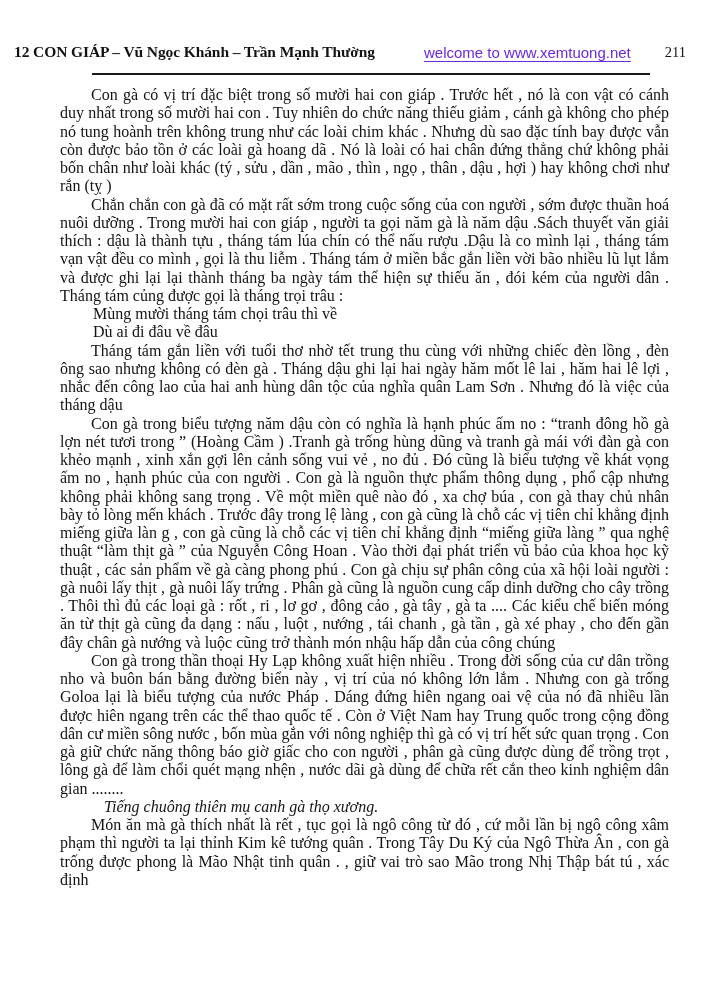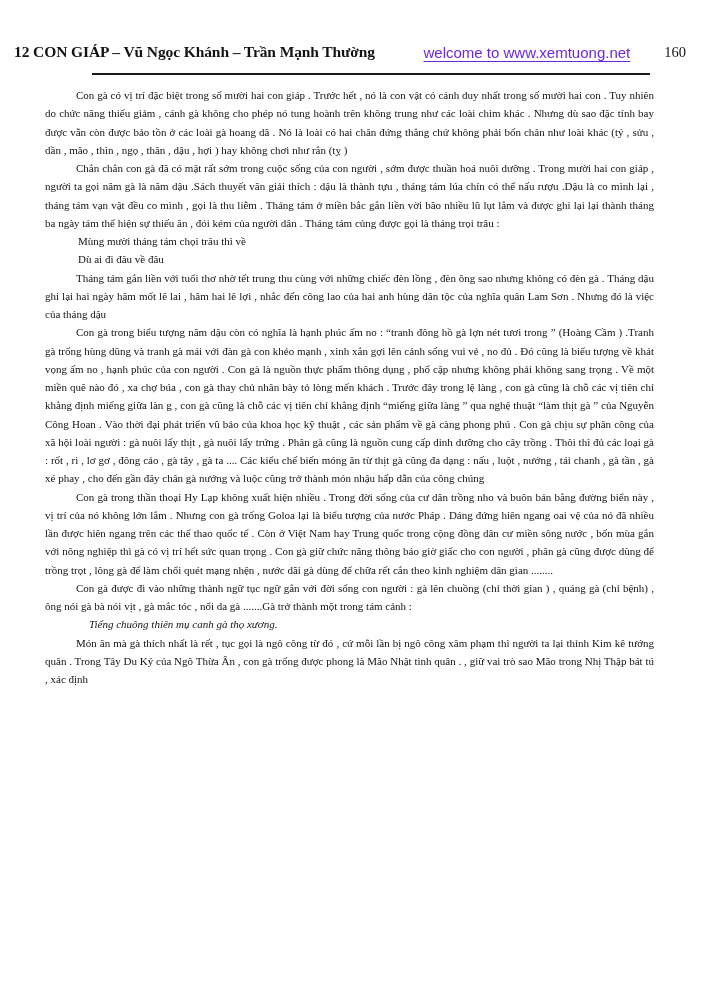--- a/index.html
+++ b/index.html
@@ -38,50 +38,49 @@
     font-size:14.5px;
   }
   .rule{
     position:absolute;
     top:73px;left:92px;
     width:558px;height:2px;
     background:#1a1a1a;
   }
   .bodytext{
     position:absolute;
-    top:86px;left:45px;
+    top:86px;left:60px;
     width:609px;
-    font-size:11px;
+    font-size:16px;
     line-height:18.25px;
     text-align:justify;
   }
   .bodytext p{margin:0;padding:0;}
   p.para{text-indent:31px;}
   p.verse{margin-left:33px;text-align:left;text-indent:0;}
   p.quote{margin-left:44px;text-align:left;text-indent:0;font-style:italic;}
 </style>
 </head>
 <body>
 
 <div class="page">
 
   <div class="header">
     <span class="header-title">12 CON GIÁP – Vũ Ngọc Khánh – Trần Mạnh Thường</span>
     <a class="header-link" href="#">welcome to www.xemtuong.net</a>
-    <span class="pagenum">160</span>
+    <span class="pagenum">211</span>
   </div>
 
   <div class="rule"></div>
 
   <div class="bodytext">
     <p class="para">Con gà có vị trí đặc biệt trong số mười hai con giáp . Trước hết , nó là con vật có cánh duy nhất trong số mười hai con . Tuy nhiên do chức năng thiếu giảm , cánh gà không cho phép nó tung hoành trên không trung như các loài chim khác . Nhưng dù sao đặc tính bay được vẫn còn được bảo tồn ở các loài gà hoang dã . Nó là loài có hai chân đứng thẳng chứ không phải bốn chân như loài khác (tý , sửu , dần , mão , thìn , ngọ , thân , dậu , hợi ) hay không chơi như rắn (tỵ )</p>
     <p class="para">Chắn chắn con gà đã có mặt rất sớm trong cuộc sống của con người , sớm được thuần hoá nuôi dưỡng . Trong mười hai con giáp , người ta gọi năm gà là năm dậu .Sách thuyết văn giải thích : dậu là thành tựu , tháng tám lúa chín có thể nấu rượu .Dậu là co mình lại , tháng tám vạn vật đều co mình , gọi là thu liễm . Tháng tám ở miền bắc gắn liền vời bão nhiều lũ lụt lắm và được ghi lại lại thành tháng ba ngày tám thể hiện sự thiếu ăn , đói kém của người dân . Tháng tám củng được gọi là tháng trọi trâu :</p>
     <p class="verse">Mùng mười tháng tám chọi trâu thì về</p>
     <p class="verse">Dù ai đi đâu về đâu</p>
     <p class="para">Tháng tám gắn liền với tuổi thơ nhờ tết trung thu cùng với những chiếc đèn lồng , đèn ông sao nhưng không có đèn gà . Tháng dậu ghi lại hai ngày hăm mốt lê lai , hăm hai lê lợi , nhắc đến công lao của hai anh hùng dân tộc của nghĩa quân Lam Sơn . Nhưng đó là việc của tháng dậu</p>
     <p class="para">Con gà trong biểu tượng năm dậu còn có nghĩa là hạnh phúc ấm no : “tranh đông hồ gà lợn nét tươi trong ” (Hoàng Cầm ) .Tranh gà trống hùng dũng và tranh gà mái với đàn gà con khẻo mạnh  , xinh xắn gợi lên cảnh sống vui vẻ , no đủ . Đó cũng là biểu tượng về khát vọng ấm no  , hạnh phúc của con người . Con gà là nguồn thực phẩm thông dụng , phổ cập nhưng không phải không sang trọng . Về một miền quê nào đó , xa chợ búa , con gà thay chủ nhân bày tỏ lòng mến khách . Trước đây trong lệ làng , con gà cũng là chỗ các vị tiên chỉ khẳng định miếng giữa làn g , con gà cũng là chỗ các vị tiên chỉ khẳng định  “miếng giữa làng ” qua nghệ thuật  “làm thịt gà ” của Nguyễn Công  Hoan . Vào thời đại phát triển vũ bảo của khoa học kỹ thuật , các sản phẩm về gà càng phong phú . Con gà chịu sự phân công của xã hội loài người : gà nuôi lấy thịt , gà nuôi lấy trứng . Phân gà cũng là nguồn cung cấp dinh dưỡng cho cây trồng . Thôi thì đủ các loại gà : rốt , ri , lơ gơ , đông cảo , gà tây , gà ta .... Các kiểu chế biến móng ăn từ thịt gà cũng đa dạng : nấu , luột , nướng , tái chanh , gà tần , gà xé phay , cho đến gần đây chân gà nướng và luộc cũng trở thành món nhậu hấp dẫn của công chúng</p>
     <p class="para">Con gà trong thần thoại Hy Lạp không xuất hiện nhiều . Trong đời sống của cư dân trồng nho và buôn bán bằng đường biển này , vị trí của nó không lớn lắm . Nhưng con gà trống Goloa lại là biểu tượng của nước Pháp . Dáng đứng hiên ngang oai vệ của nó đã nhiều lần được hiên ngang trên các thể thao quốc tế . Còn ở Việt Nam hay Trung quốc trong cộng đồng dân cư miền sông nước , bốn mùa gắn với nông nghiệp thì gà có vị trí hết sức quan trọng . Con gà giữ chức năng thông báo giờ giấc cho con người , phân gà cũng được dùng để trồng trọt , lông gà để làm chổi quét mạng nhện , nước dãi gà dùng để chữa rết cắn theo kinh nghiệm dân gian ........</p>
-    <p class="para">Con gà được đi vào những thành ngữ tục ngữ gắn với đời sống con người : gà lên chuồng (chỉ thời gian ) , quáng gà (chỉ bệnh) , ông nói gà bà nói vịt , gà mắc tóc , nổi da gà .......Gà trở thành một trong tám cảnh :</p>
     <p class="quote">Tiếng chuông thiên mụ canh gà thọ xương.</p>
     <p class="para">Món ăn mà gà thích nhất là rết , tục gọi là ngô công từ đó , cứ mỗi lần bị ngô công xâm phạm thì người ta lại thỉnh Kim kê tướng quân . Trong Tây Du Ký của Ngô Thừa Ân , con gà trống được phong là Mão Nhật tinh quân . , giữ vai trò sao Mão trong Nhị Thập bát tú , xác định</p>
   </div>
 
 </div>
 
 </body></html>

